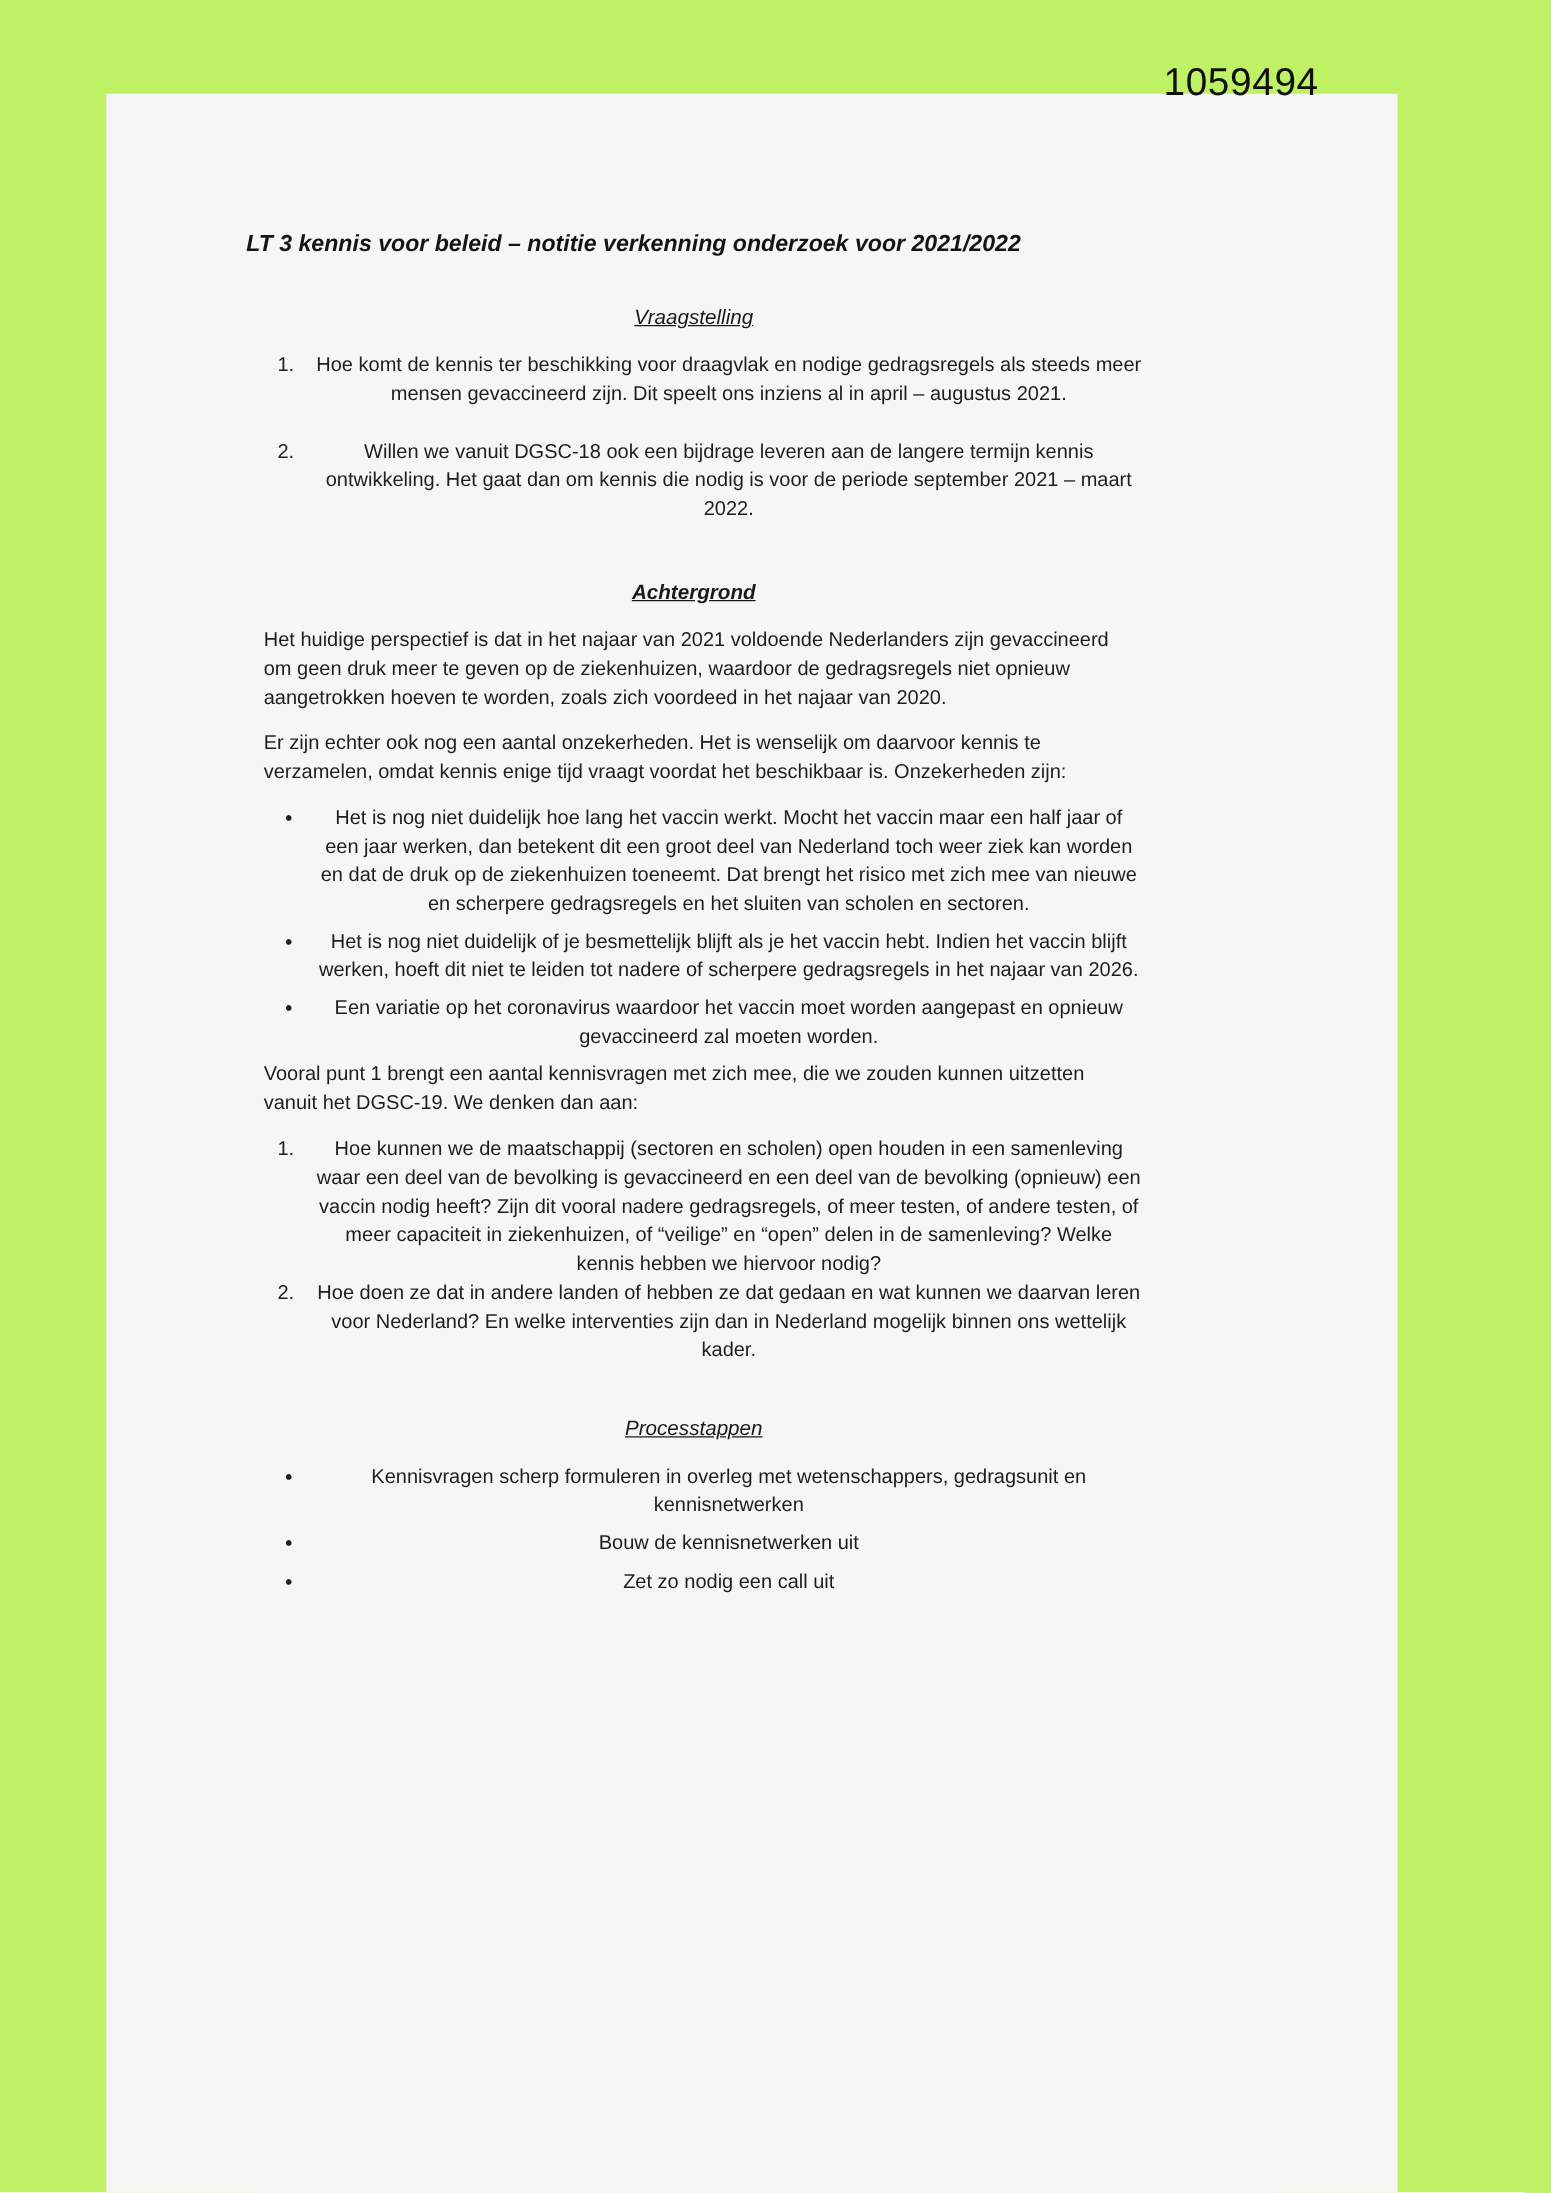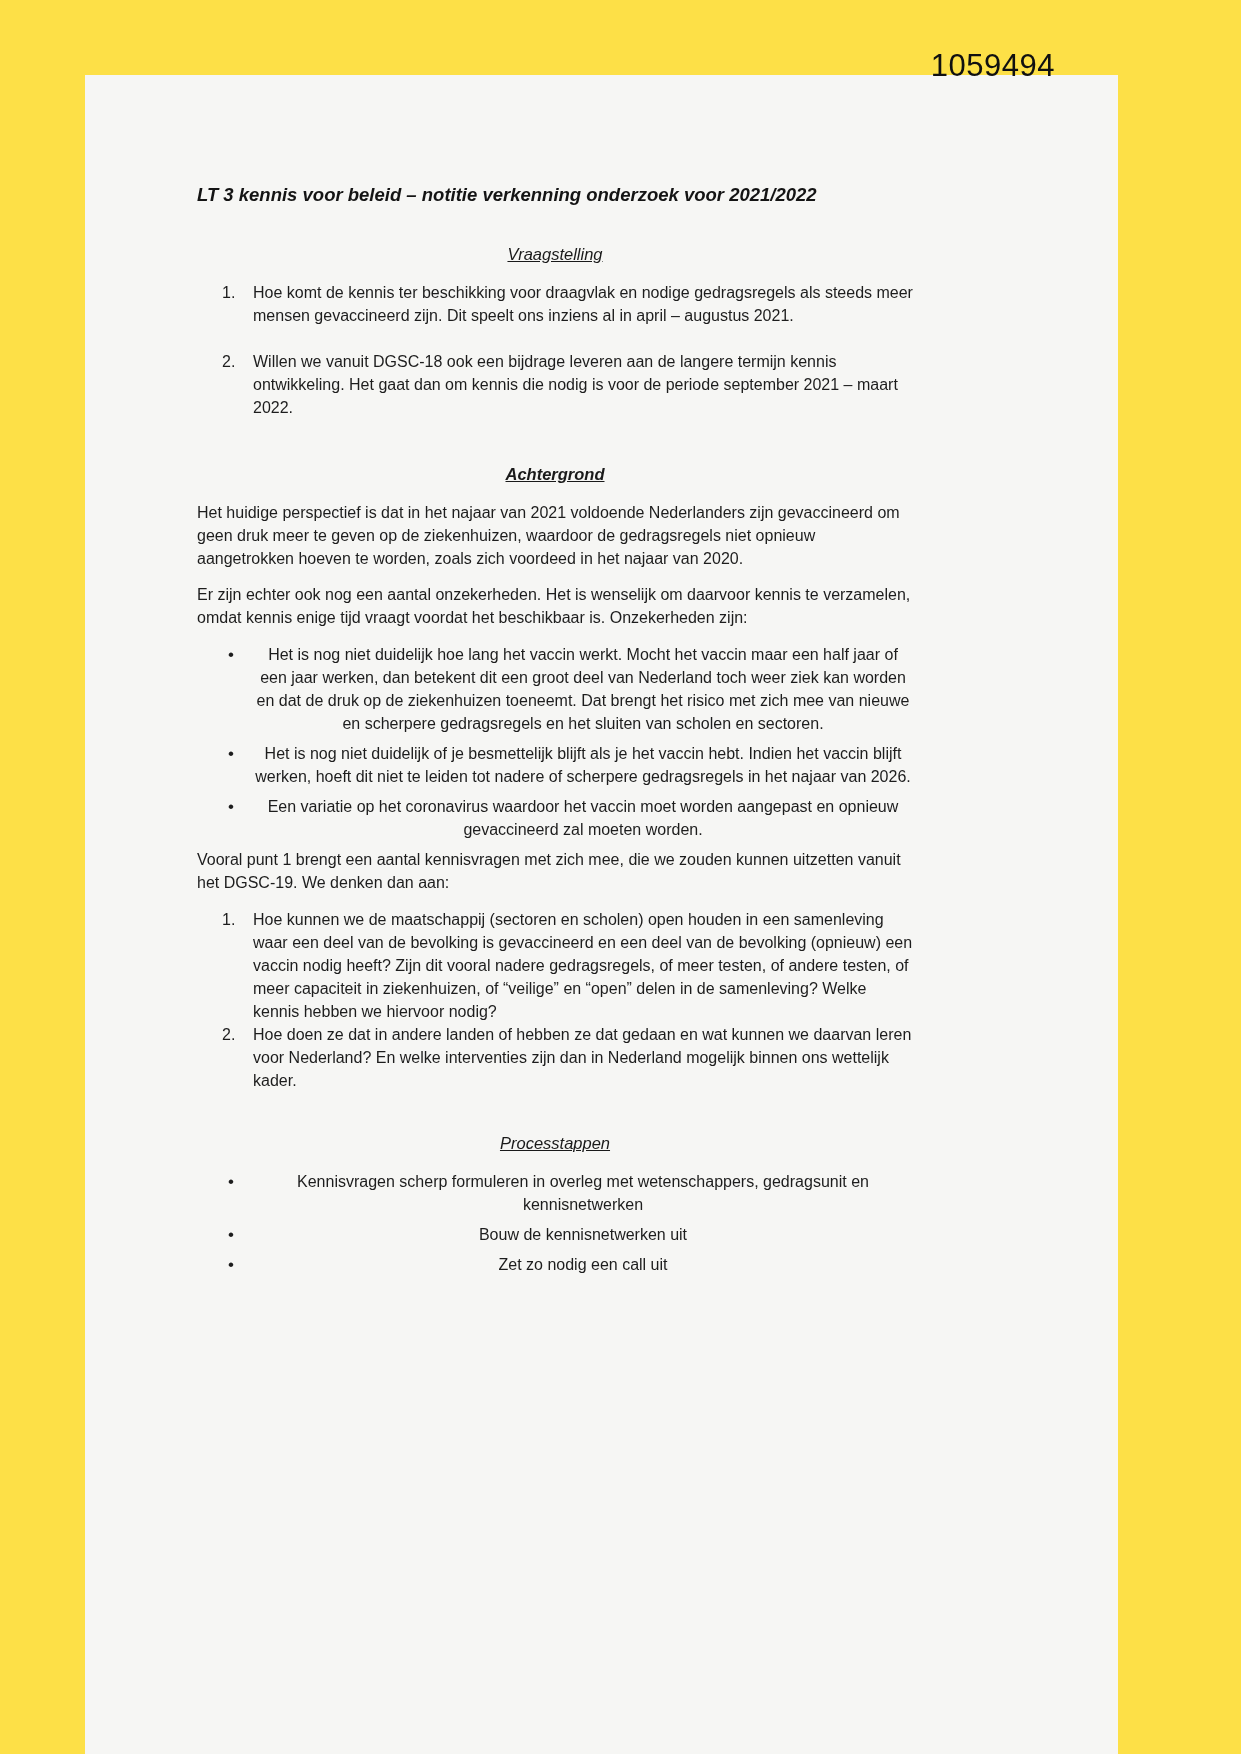--- a/index.html
+++ b/index.html
@@ -5,21 +5,21 @@
   html, body {
     margin: 0;
     padding: 0;
     background: #ffffff;
     font-family: "Liberation Sans", "DejaVu Sans", sans-serif;
   }
   .page {
     position: relative;
     width: 1241px;
     height: 1754px;
-    background: #fde047;
+    background: #bef264;
     overflow: hidden;
   }
   .scan-area {
     position: absolute;
     left: 85px;
     top: 75px;
     width: 1033px;
     height: 1679px;
     background: #f6f6f4;
   }
@@ -53,37 +53,38 @@
     font-style: italic;
     text-decoration: underline;
     font-weight: normal;
     margin: 0 0 15px 0;
     color: #1a1a1a;
     text-align: center;
   }
   .heading-gap-lg { margin-top: 44px; font-weight: bold; }
   .heading-gap-md { margin-top: 40px; }
   p.para {
-    margin: 0 0 13px 0;
+    margin: 0 0 13px 14px;
   }
   .para-gap-lg { margin-top: 36px; }
   .num-list {
     margin: 0 0 0 0;
     padding: 0 0 0 25px;
   }
   .num-item {
     display: flex;
     margin: 0 0 23px 0;
   }
   .num-item:last-child { margin-bottom: 0; }
   .num-item .num {
     flex: 0 0 31px;
   }
   .num-item .txt {
     flex: 1 1 auto;
+    text-align: center;
   }
   .bullet-list {
     margin: 14px 0 0 0;
     padding: 0 0 0 31px;
   }
   .bullet-item {
     display: flex;
     margin: 0 0 7px 0;
   }
   .bullet-item .bullet-glyph {

